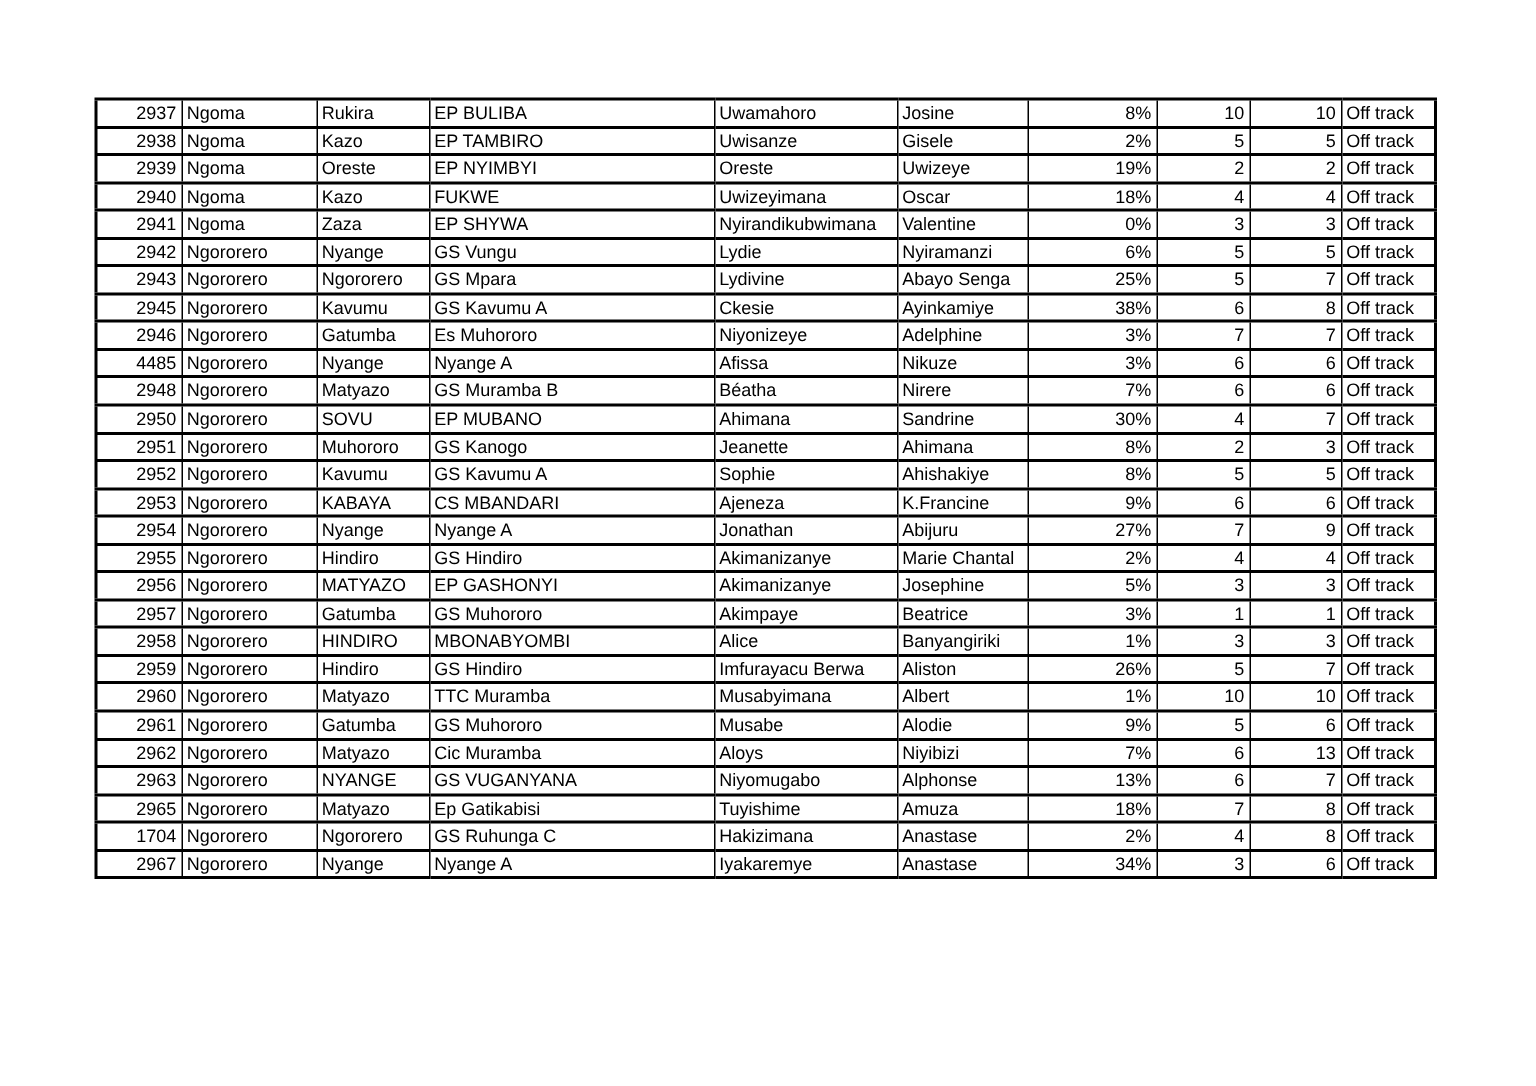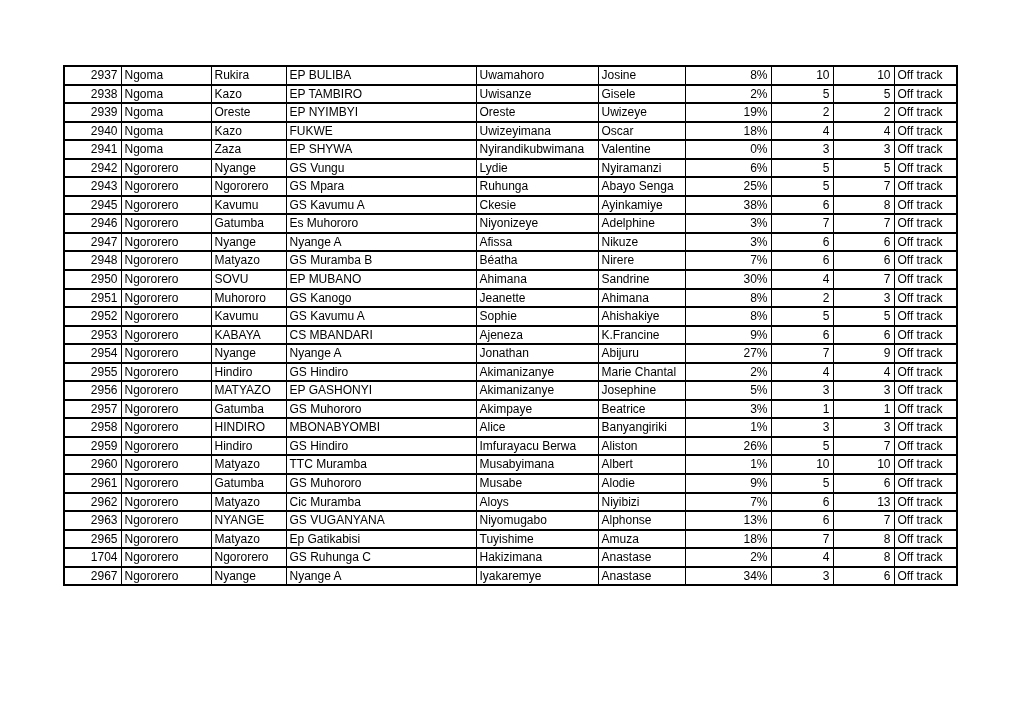--- a/index.html
+++ b/index.html
@@ -144,21 +144,21 @@
           <td class="r">6%</td>
           <td class="r">5</td>
           <td class="r">5</td>
           <td class="l">Off track</td>
         </tr>
         <tr>
           <td class="r">2943</td>
           <td class="l">Ngororero</td>
           <td class="l">Ngororero</td>
           <td class="l">GS Mpara</td>
-          <td class="l">Ruhunga</td>
+          <td class="l">Lydivine</td>
           <td class="l">Abayo Senga</td>
           <td class="r">25%</td>
           <td class="r">5</td>
           <td class="r">7</td>
           <td class="l">Off track</td>
         </tr>
         <tr>
           <td class="r">2945</td>
           <td class="l">Ngororero</td>
           <td class="l">Kavumu</td>
@@ -176,21 +176,21 @@
           <td class="l">Gatumba</td>
           <td class="l">Es Muhororo</td>
           <td class="l">Niyonizeye</td>
           <td class="l">Adelphine</td>
           <td class="r">3%</td>
           <td class="r">7</td>
           <td class="r">7</td>
           <td class="l">Off track</td>
         </tr>
         <tr>
-          <td class="r">2947</td>
+          <td class="r">4485</td>
           <td class="l">Ngororero</td>
           <td class="l">Nyange</td>
           <td class="l">Nyange A</td>
           <td class="l">Afissa</td>
           <td class="l">Nikuze</td>
           <td class="r">3%</td>
           <td class="r">6</td>
           <td class="r">6</td>
           <td class="l">Off track</td>
         </tr>

